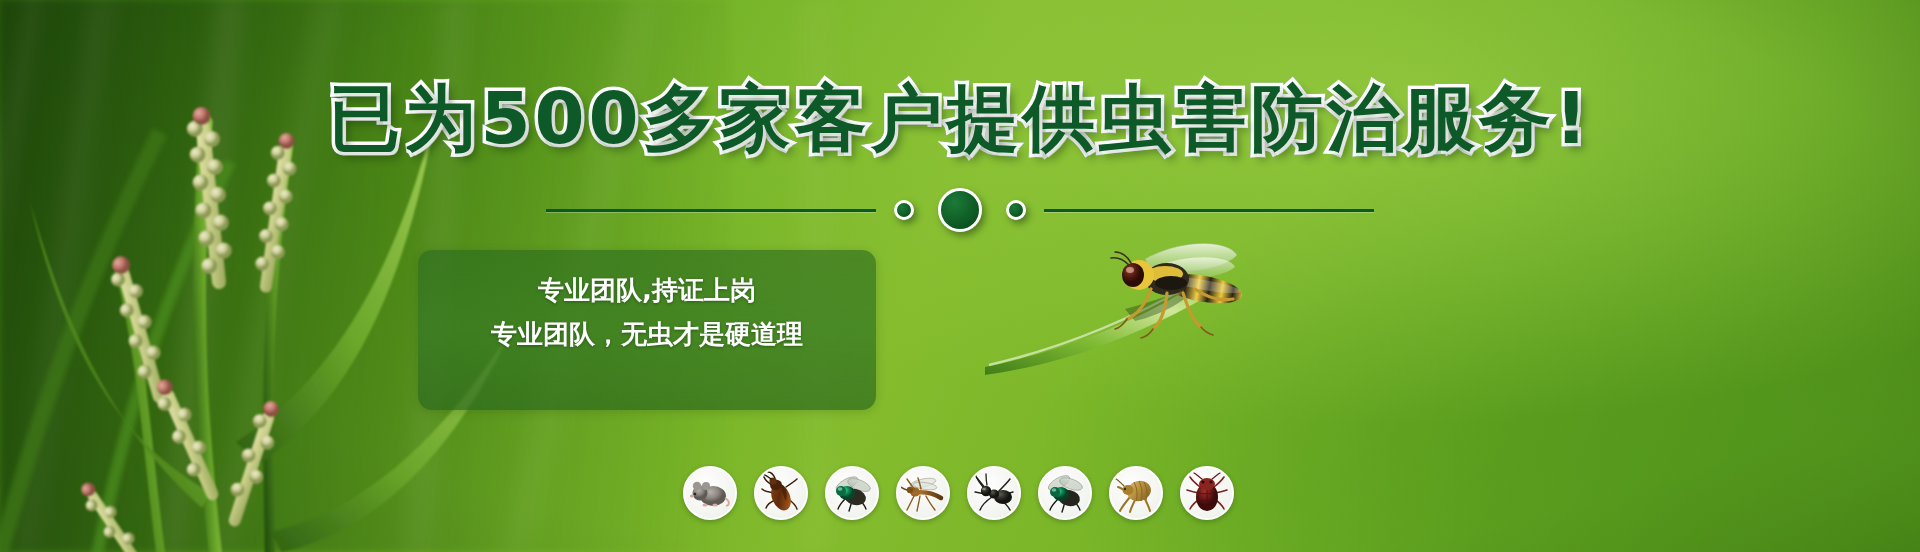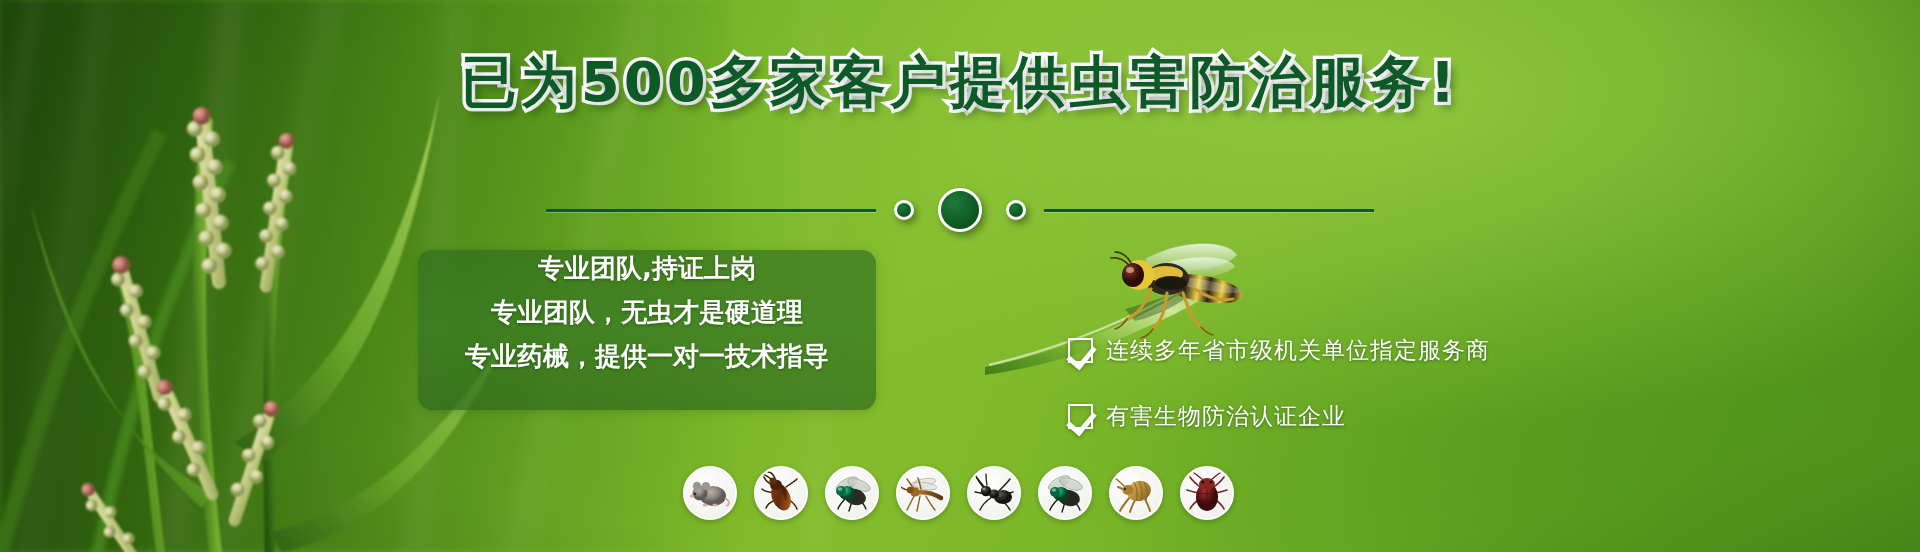--- a/index.html
+++ b/index.html
@@ -54,24 +54,24 @@
   
   .plant { position:absolute; left:-30px; bottom:-40px; width:640px; height:620px; }
   .plant svg { width:100%; height:100%; display:block; }
 
   
   .fly-group { position:absolute; left:985px; top:235px; width:360px; height:150px; }
   .fly-group svg { width:100%; height:100%; display:block; }
 
   
   .headline {
-    position:absolute; left:0; top:54px; width:1920px;
+    position:absolute; left:0; top:82px; width:1920px;
     text-align:center;
     font-family:"DejaVu Sans","Liberation Sans",sans-serif;
-    font-size:56px; font-weight:bold;
+    font-size:72px; font-weight:bold;
     letter-spacing:4px;
     line-height:1;
     color:#0d5a28;
     -webkit-text-stroke:7px #ffffff;
     paint-order:stroke fill;
     text-shadow:
       3px 3px 0 rgba(255,255,255,0.55),
       5px 6px 9px rgba(10,40,8,0.45);
     white-space:nowrap;
   }
@@ -402,33 +402,22 @@
       <div class="dot big"></div>
       <div class="dot small"></div>
     </div>
     <div class="deco-line right"></div>
   </div>
 
   <div class="feature-box"></div>
   <div class="feature-lines">
     <div class="feature-line l1">专业团队,持证上岗</div>
     <div class="feature-line l2">专业团队，无虫才是硬道理</div>
-    <div class="feature-line l3">专业药械，提供一对一技术指导</div>
   </div>
 
-  <div class="checklist">
-    <div class="check-item">
-      <div class="check-box"></div>
-      <div class="check-text">连续多年省市级机关单位指定服务商</div>
-    </div>
-    <div class="check-item">
-      <div class="check-box"></div>
-      <div class="check-text">有害生物防治认证企业</div>
-    </div>
-  </div>
 
   <div class="pest-row">
 
     <div class="pest-circle">
       <svg viewBox="0 0 44 44" xmlns="http://www.w3.org/2000/svg">
         <defs>
             <radialGradient id="ratG" cx="40%" cy="30%">
           <stop offset="0%" stop-color="#b6b2ab"></stop>
               <stop offset="60%" stop-color="#8d8882"></stop>
               <stop offset="100%" stop-color="#5e5a55"></stop>

